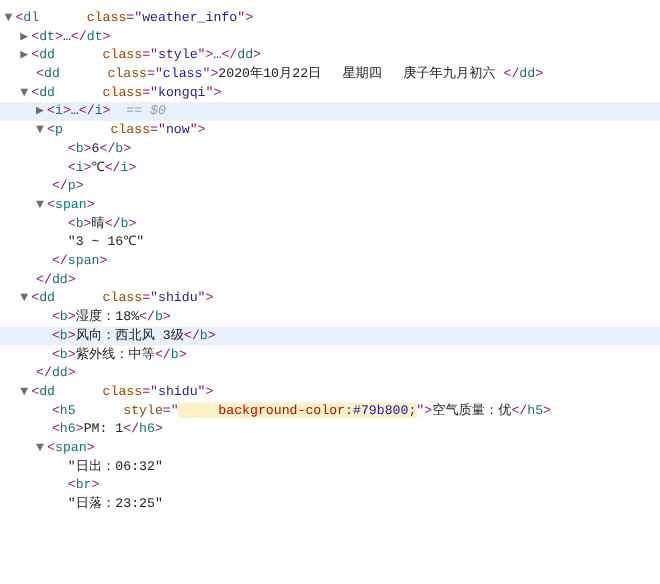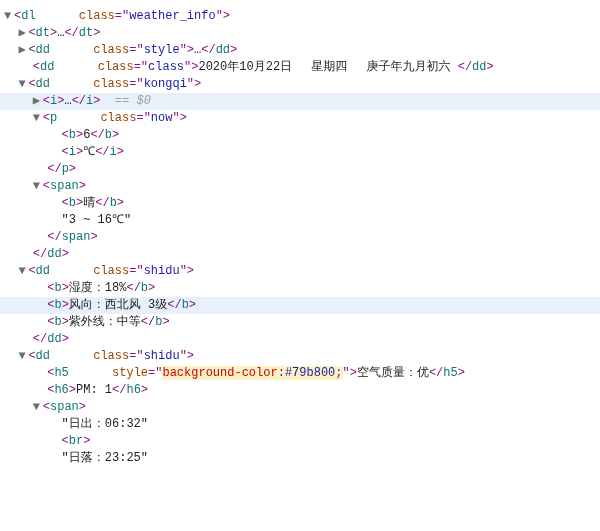--- a/index.html
+++ b/index.html
@@ -5,21 +5,21 @@
   body{margin:0;padding:8px 0 8px 0;background:#fff;
        font-family:Menlo,Consolas,"Courier New",monospace;
        font-size:12px;line-height:17px;color:#222;width:600px;}
   .row{white-space:pre;position:relative;padding-left:4px;}
   .arrow{display:inline-block;width:10px;color:#6e6e6e;}
   .p{color:#881280;}      
   .tag{color:#0f766e;}
   .attr-name{color:#994500;margin-left:36px;}
   .attr-val{color:#1a1aa6;text-align:right;}
   .text{color:#222;}
-  .css-prop{color:#c80000;}
+  .css-prop{color:#c80000;padding-left:36px;}
   .comment{color:#9aa0a6;font-style:italic;}
   .hl{background:#e7f0fb;}
   .hl-y{background:#fdf2c5;}
 </style>
 </head>
 <body>
 
 <div class="row"><span class="arrow">▼</span><span class="p">&lt;</span><span class="tag">dl</span> <span class="attr-name">class</span><span class="p">="</span><span class="attr-val">weather_info</span><span class="p">"&gt;</span></div>
 
 <div class="row">  <span class="arrow">▶</span><span class="p">&lt;</span><span class="tag">dt</span><span class="p">&gt;</span><span class="text">…</span><span class="p">&lt;/</span><span class="tag">dt</span><span class="p">&gt;</span></div>

